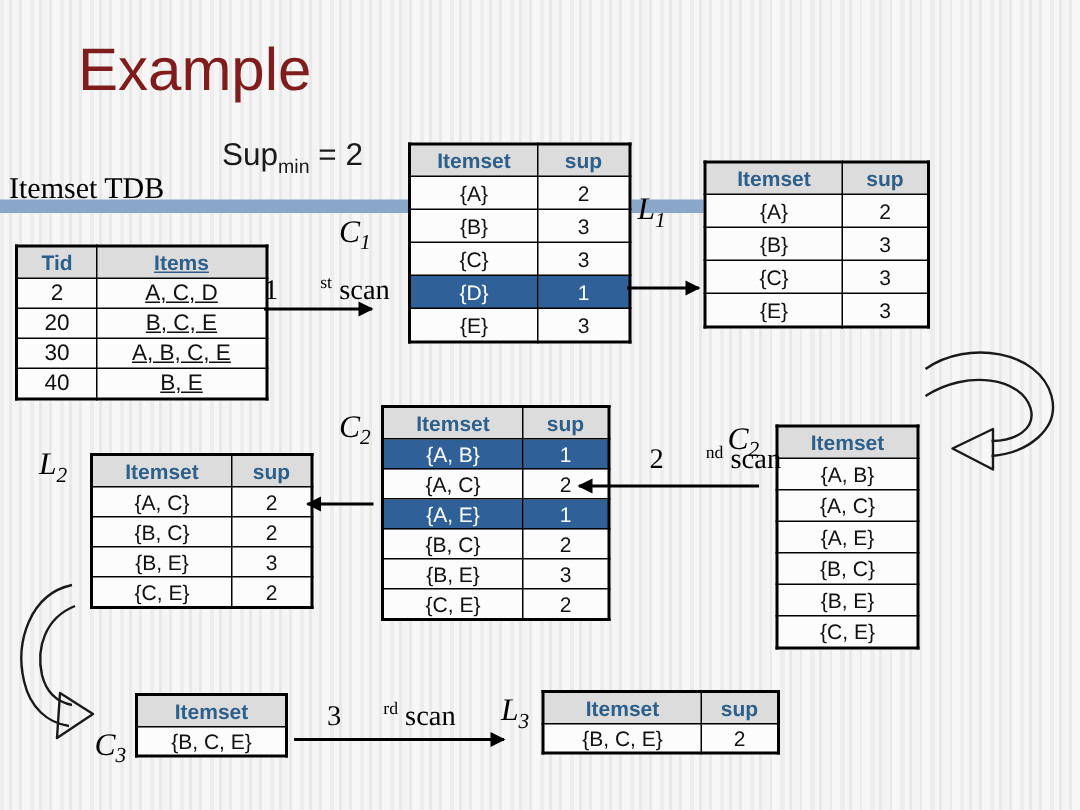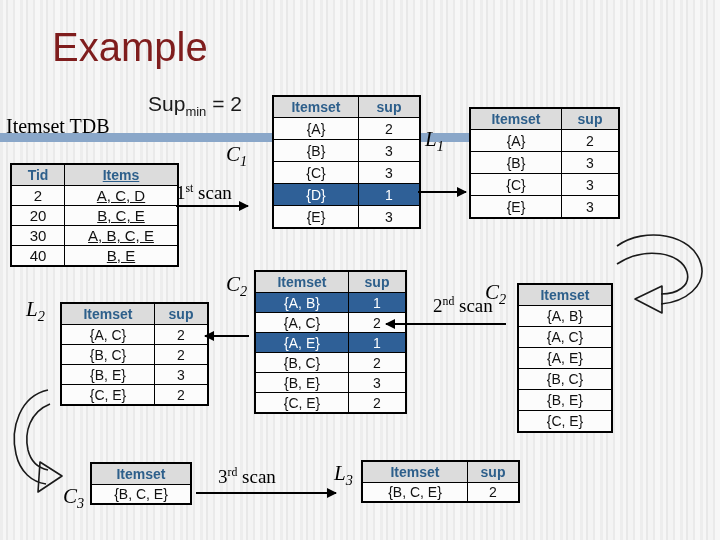--- a/index.html
+++ b/index.html
@@ -122,21 +122,21 @@
   .serif-plain {
     position: absolute;
     font-family: "Liberation Serif", serif;
     color: #000;
     white-space: nowrap;
   }
   .serif-label sub {
     font-size: 0.68em;
     font-style: italic;
   }
-  .scan-label sup { font-size: 0.62em; }
+  .scan-label sup { font-size: 0.62em; margin-left: 28px; }
 
   #lbl-db      { left: 6px;   top: 115px; font-size: 20px; font-style: normal; }
   #lbl-supmin  { left: 148px; top: 92px;  font-family: "Liberation Sans", sans-serif;
                  font-size: 21px; font-style: normal; color:#1a1a1a; }
   #lbl-supmin sub { font-size: 0.62em; }
   #lbl-c1      { left: 226px; top: 142px; font-size: 21px; }
   #lbl-l1      { left: 425px; top: 127px; font-size: 21px; }
   #lbl-c2mid   { left: 226px; top: 272px; font-size: 21px; }
   #lbl-l2      { left: 26px;  top: 297px; font-size: 21px; }
   #lbl-c2right { left: 485px; top: 280px; font-size: 21px; }

